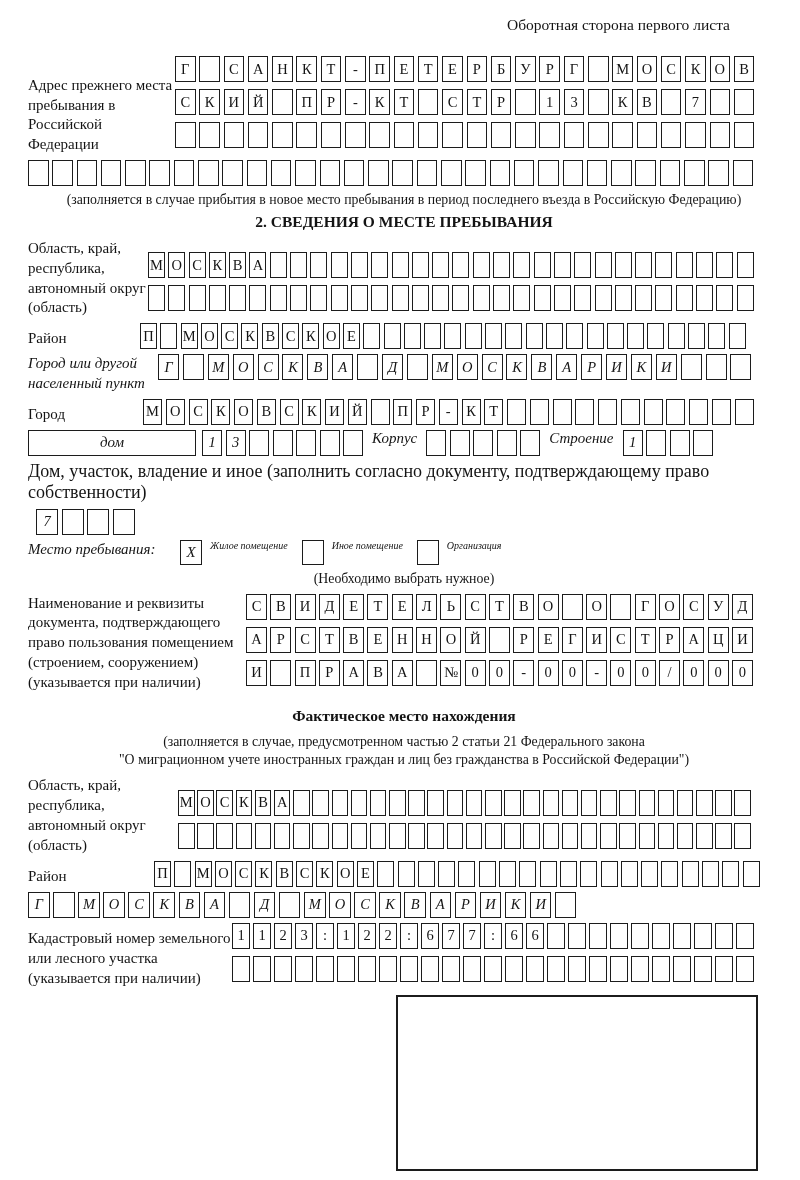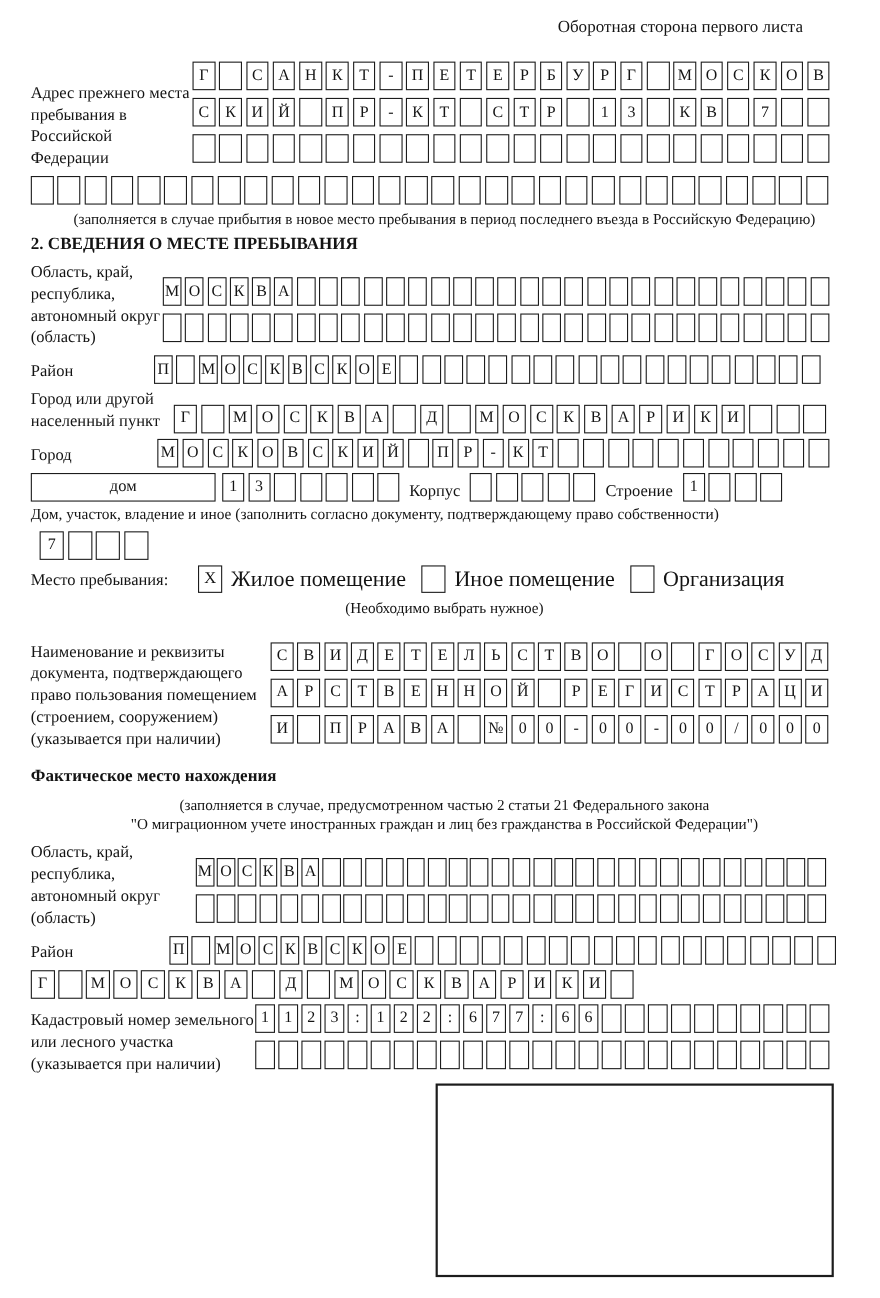--- a/index.html
+++ b/index.html
@@ -2,21 +2,21 @@
 <html><head>
 <meta charset="utf-8">
 <style>
   html,body{margin:0;padding:0;background:#fff;}
   body{width:800px;font-family:"Liberation Serif",serif;color:#141414;}
   .page{position:relative;width:788px;height:1180px;box-sizing:border-box;padding:16px 0 0 28px;overflow:hidden;}
 
   .header-note{text-align:right;padding-right:58px;font-size:15.5px;margin-bottom:22px;}
 
   .frow{display:flex;align-items:flex-end;margin-bottom:5px;}
-  .frow.vcenter{align-items:flex-end;}
+  .frow.vcenter{align-items:flex-start;font-style:italic;}
   .flabel{font-size:15px;line-height:1.32;flex-shrink:0;}
   .w147{width:147px;} .w120{width:120px;} .w112{width:112px;} .w130{width:130px;}
   .w115{width:115px;} .w218{width:218px;} .w150{width:150px;} .w126{width:126px;}
   .w178{width:178px;} .w204{width:204px;} .w152{width:152px;}
 
   .rowstack>.cellrow{margin-bottom:7px;}
   .cellrow{display:flex;}
   .cell{border:1.7px solid #1c1c1c;height:26px;display:flex;align-items:center;justify-content:center;
         font-size:14.5px;flex-shrink:0;box-sizing:border-box;background:#fff;}
   .g-a{gap:3.8px;}  .g-a .cell{width:20.5px;}
@@ -27,32 +27,32 @@
   .g-d{gap:3.75px;} .g-d .cell{width:19px;}
   .g-e{gap:3.3px;}  .g-e .cell{width:21px;}
   .g-f{gap:3px;}    .g-f .cell{width:18px;}
   .g-h{gap:3.5px;}  .g-h .cell{width:20px;}
   .g-i{gap:3.6px;}  .g-i .cell{width:22px;}
 
   .fullrow{margin-bottom:5px;}
   .small-note{font-size:13.8px;line-height:1.3;}
   .center{text-align:center;}
   .note-wide{width:752px;}
-  .sec-title{width:752px;text-align:left;font-weight:bold;font-size:15.5px;margin:4px 0 8px;}
-  .inline-note{font-size:14px;margin:0 0 6px 0;}
+  .sec-title{width:752px;text-align:center;font-weight:bold;font-size:15.5px;margin:4px 0 8px;}
+  .inline-note{font-size:18px;margin:0 0 6px 0;}
 
   .widebox{border:1.7px solid #1c1c1c;height:26px;display:flex;align-items:center;justify-content:center;
            font-size:15px;box-sizing:border-box;flex-shrink:0;}
   .wb168{width:168px;} .wb205{width:205px;}
   .mini-label{font-size:15px;padding:0 9px;white-space:nowrap;}
   .gap6{width:6px;flex-shrink:0;} .gap8{width:8px;flex-shrink:0;}
 
   .chk{width:22px;height:25px;border:1.7px solid #1c1c1c;display:flex;align-items:center;justify-content:center;
        font-size:15px;box-sizing:border-box;flex-shrink:0;}
-  .opt-label{font-size:20px;margin:0 14px 0 8px;white-space:nowrap;}
+  .opt-label{font-size:10px;margin:0 14px 0 8px;white-space:nowrap;}
 
   .confirm-box{width:362px;height:176px;border:2px solid #1c1c1c;margin-left:368px;box-sizing:border-box;margin-top:6px;}
   .mt14{margin-top:14px;}
 </style>
 </head>
 <body>
 
 <div class="page">
 
   <div class="header-note">Оборотная сторона первого листа</div>
@@ -389,21 +389,21 @@
     <div class="flabel w152">Место пребывания:</div>
     <div class="chk">X</div>
     <div class="opt-label">Жилое помещение</div>
     <div class="chk"></div>
     <div class="opt-label">Иное помещение</div>
     <div class="chk"></div>
     <div class="opt-label">Организация</div>
   </div>
   <div class="small-note center note-wide">(Необходимо выбрать нужное)</div>
 
-  <div class="frow" style="margin-top:22px;">
+  <div class="frow" style="margin-top:6px;">
     <div class="flabel w218">Наименование и реквизиты документа, подтверждающего право пользования помещением (строением, сооружением) (указывается при наличии)</div>
     <div class="rowstack">
       <div class="cellrow g-e">
           <div class="cell">С</div>
           <div class="cell">В</div>
           <div class="cell">И</div>
           <div class="cell">Д</div>
           <div class="cell">Е</div>
           <div class="cell">Т</div>
           <div class="cell">Е</div>

